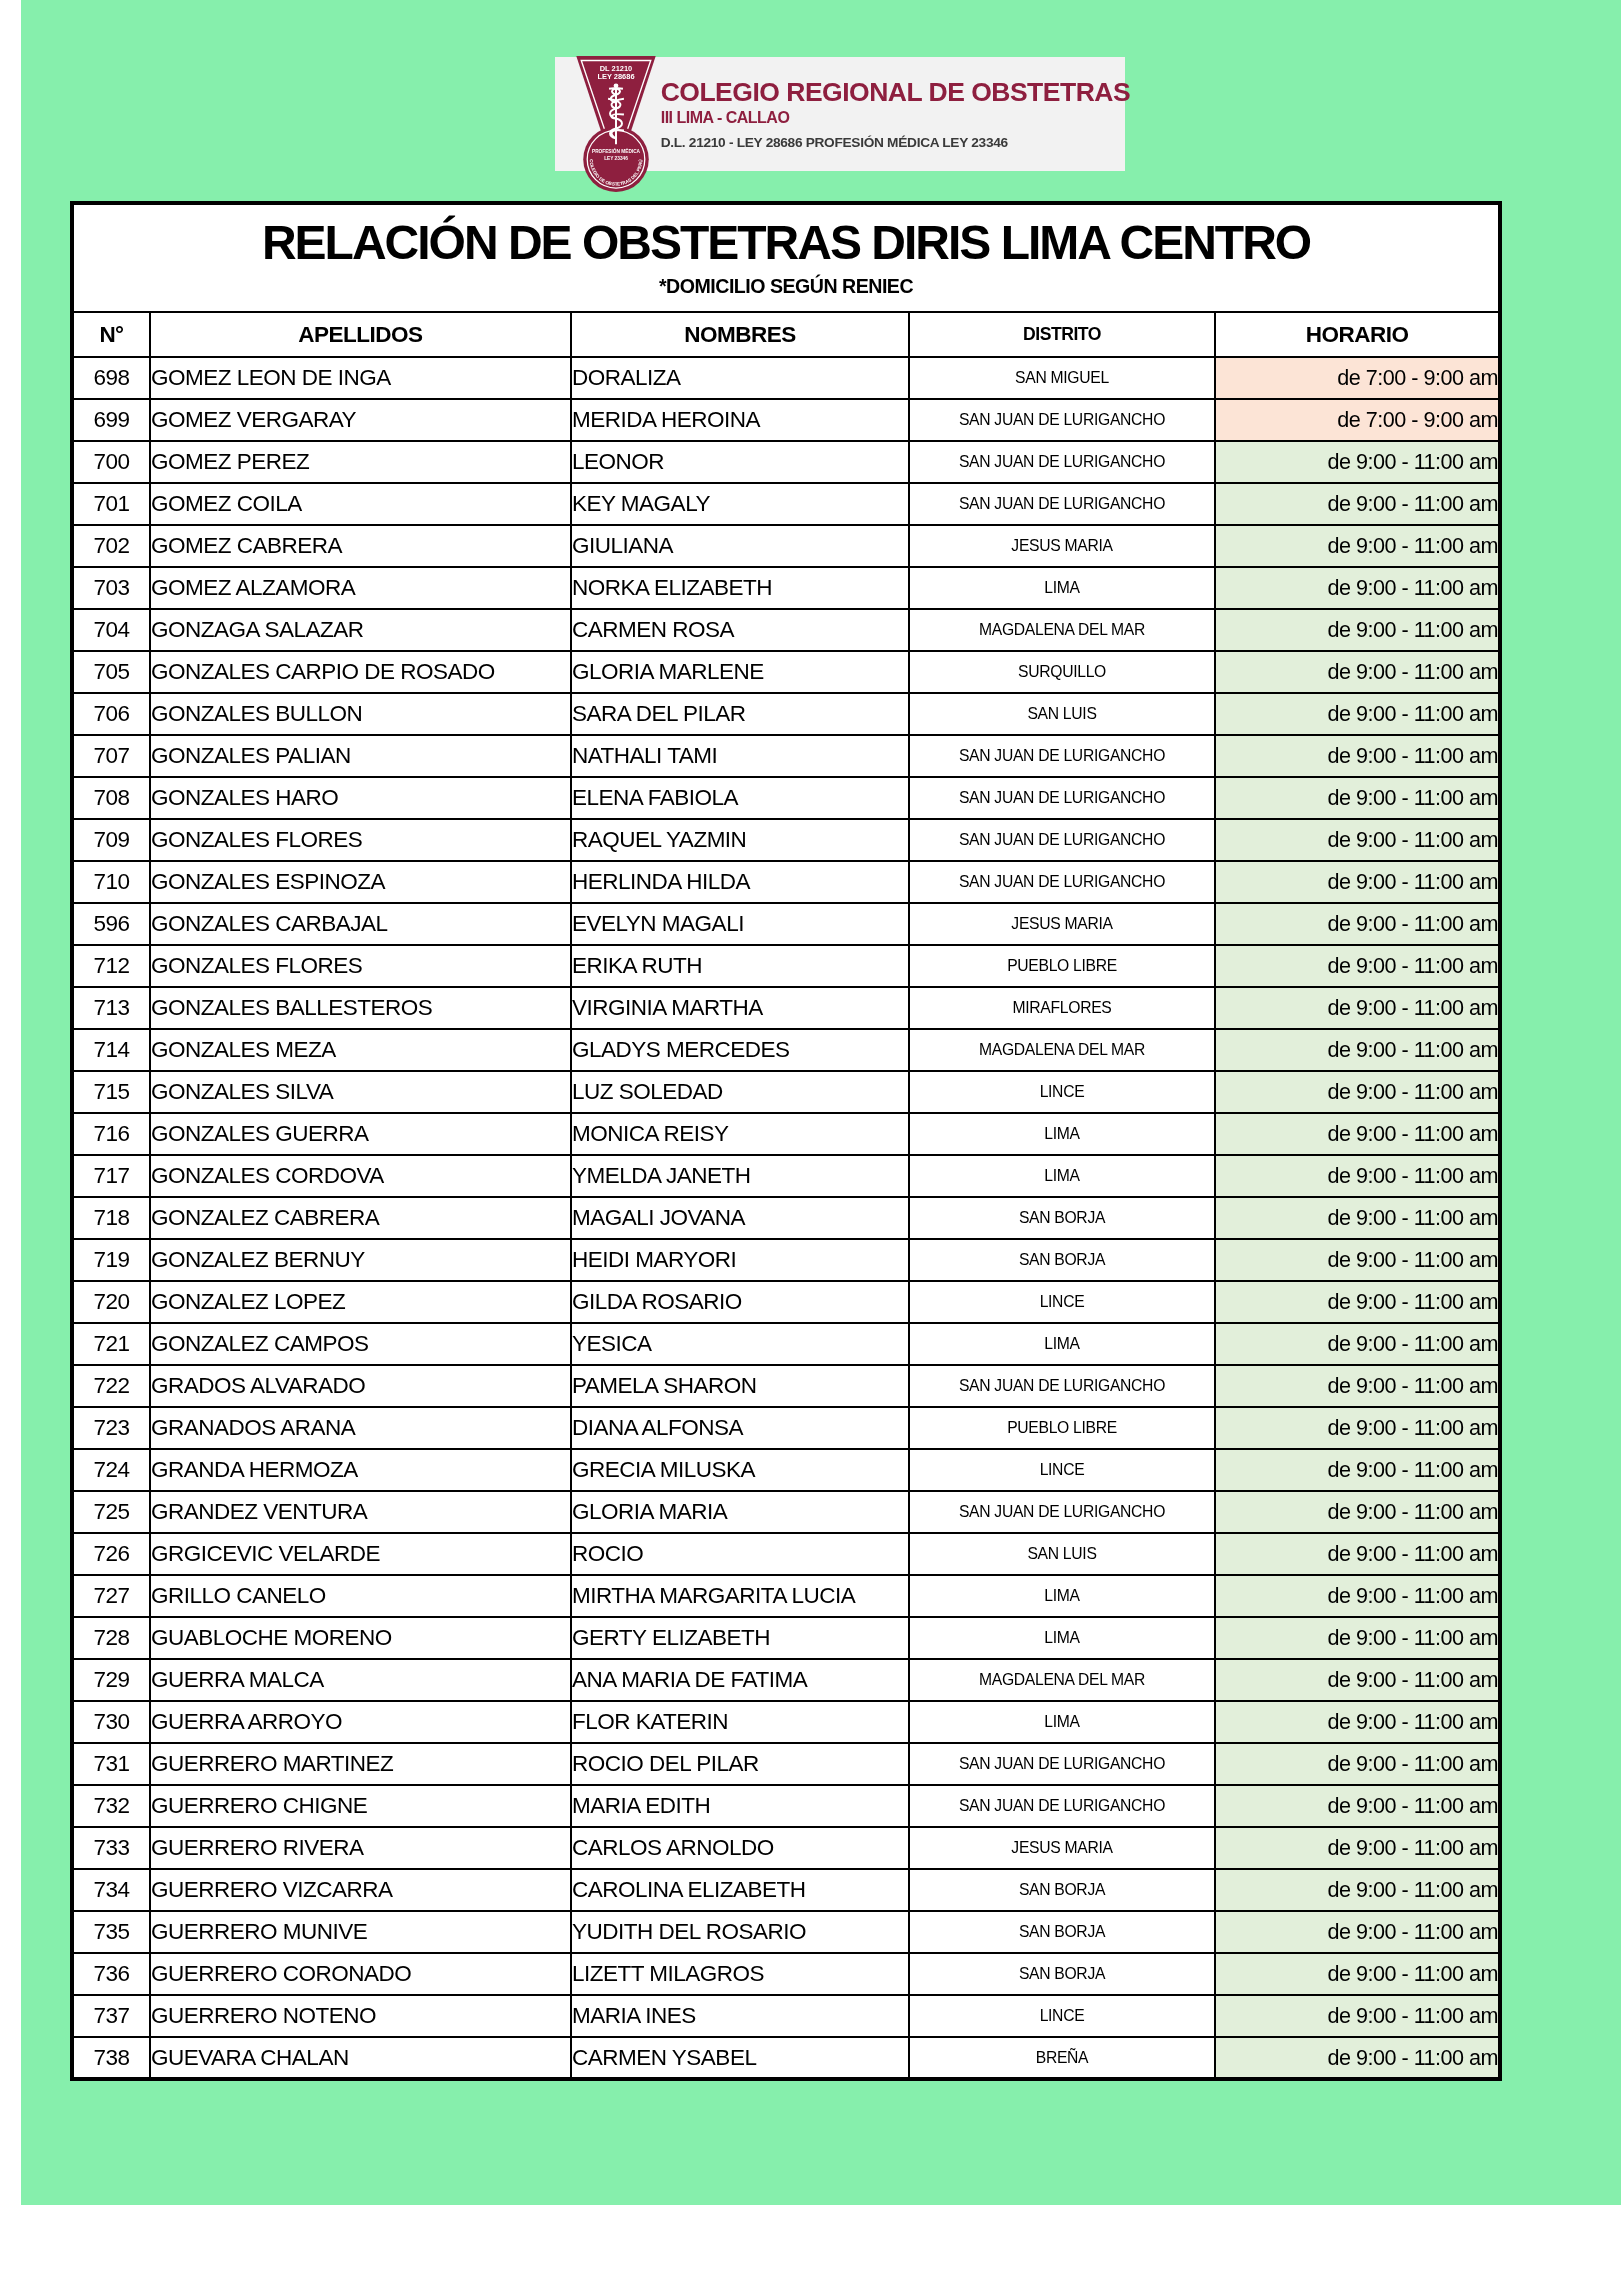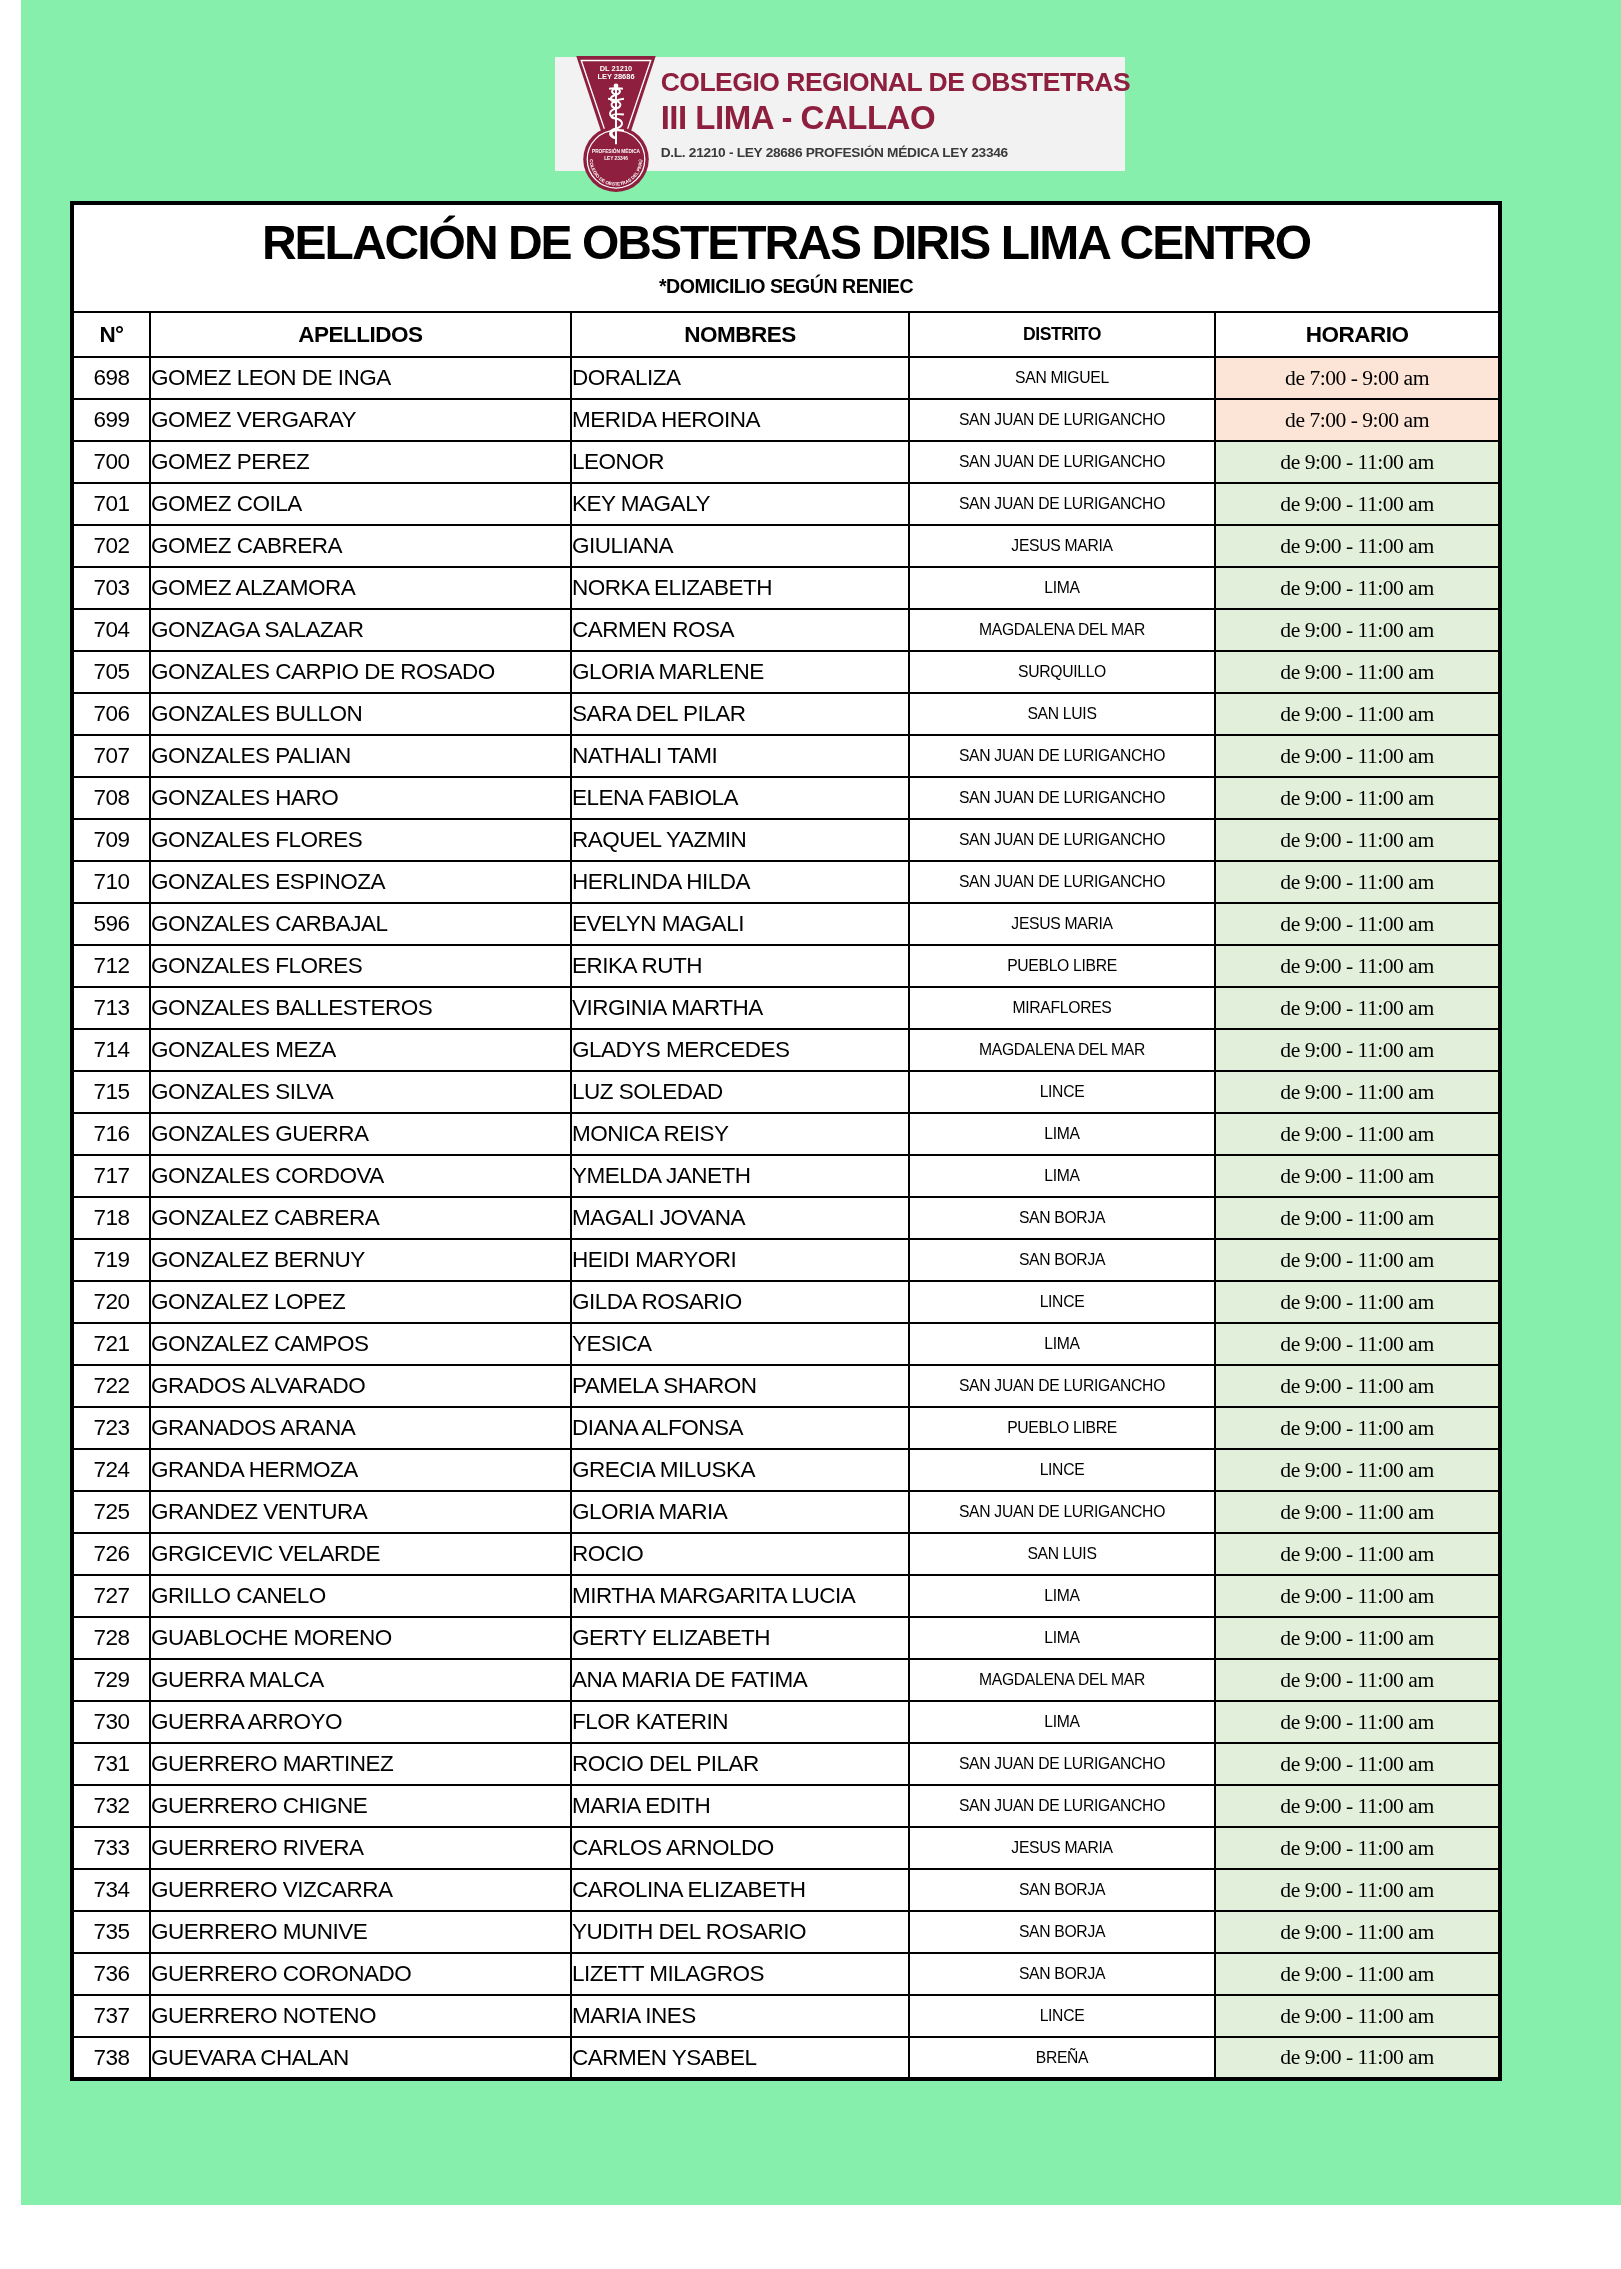--- a/index.html
+++ b/index.html
@@ -42,21 +42,21 @@
   .org-line1{
     color:var(--maroon);
     font-weight:700;
     font-size:26.5px;
     letter-spacing:-0.5px;
     white-space:nowrap;
   }
   .org-line2{
     color:var(--maroon);
     font-weight:700;
-    font-size:33px;
+    font-size:16px;
     letter-spacing:-0.5px;
     margin-top:2px;
   }
   .org-line3{
     color:#3a3a3a;
     font-weight:700;
     font-size:13.7px;
     letter-spacing:-0.3px;
     margin-top:7.8px;
     white-space:nowrap;
@@ -114,24 +114,23 @@
     padding-left:5.9px;
     font-size:22.5px;
     letter-spacing:-0.5px;
   }
   td.col-dis{
     text-align:center;
     font-size:15.7px;
     letter-spacing:-0.3px;
   }
   td.col-hor{
-    text-align:center;
+    text-align:right;
     font-size:21.6px;
     letter-spacing:-0.5px;
-    font-family:Liberation Serif, serif;
   }
 </style>
 </head>
 <body>
 
 <div class="page">
 
   <div class="banner">
     <div class="logo-wrap">
       <svg viewBox="0 0 90 140" width="90" height="139">

